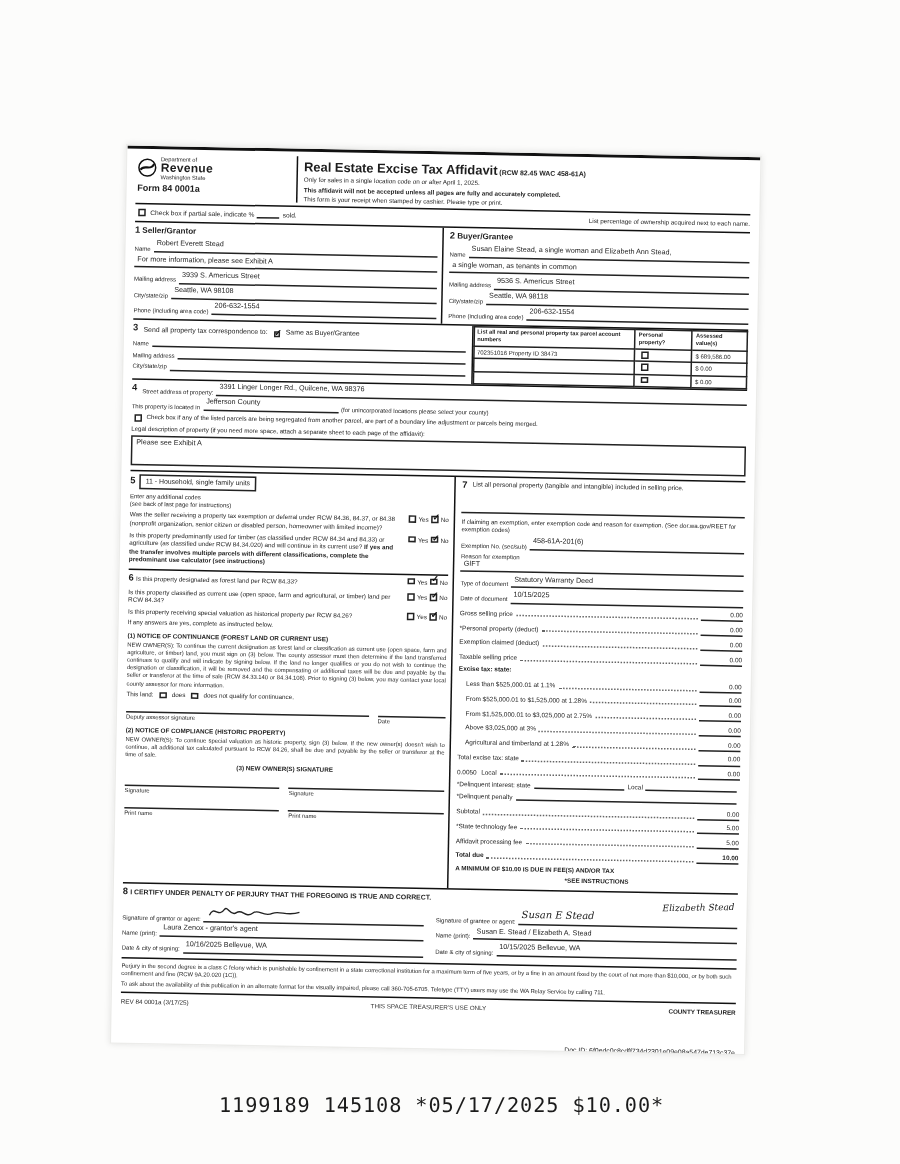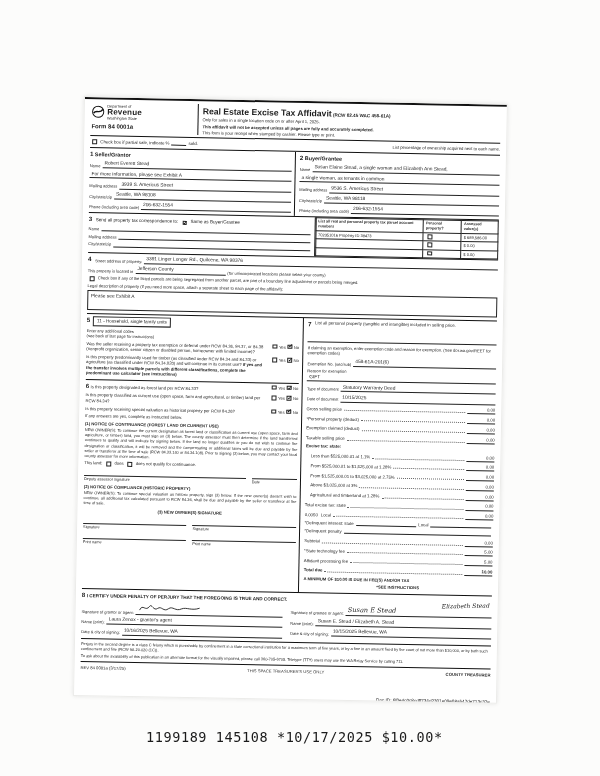--- a/index.html
+++ b/index.html
@@ -496,14 +496,14 @@
 
       <div class="below">
         <div>Doc ID: 6f0edc0c8cdff734d2301e09e08a547de713c37e</div>
         <div>Page 1 of 5</div>
 
       </div>
 
     </div>
   </div>
 
-  <div class="stamp">1199189 145108 *10/17/2025 $10.00*</div>
+  <div class="stamp">1199189 145108 *05/17/2025 $10.00*</div>
 </div>
 
 </body></html>

